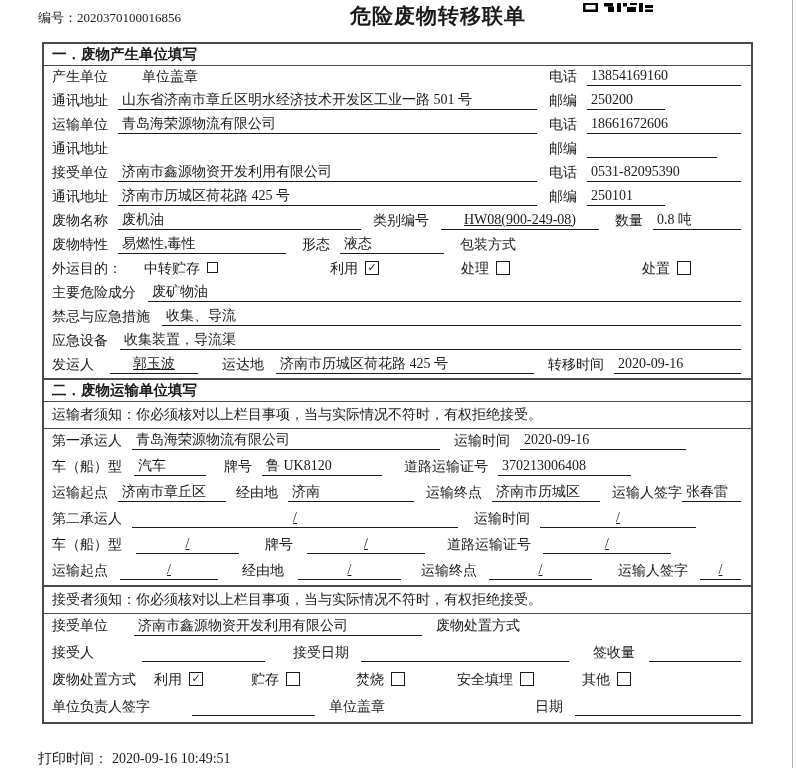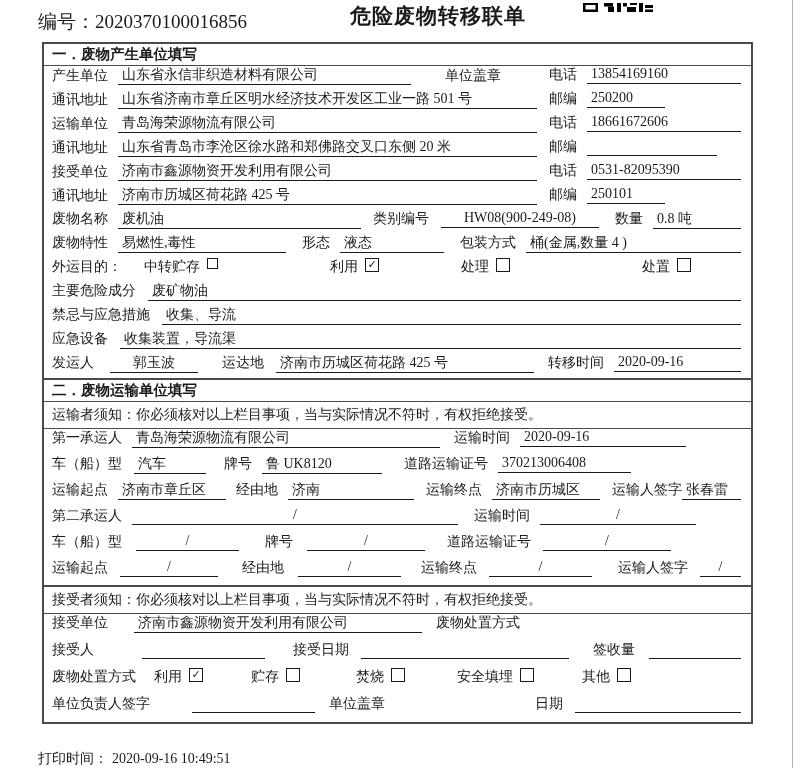--- a/index.html
+++ b/index.html
@@ -1,37 +1,37 @@
 <!DOCTYPE html>
 <html><head>
 <meta charset="utf-8">
 <style>
   html,body{margin:0;padding:0;}
   body{
     width:796px;height:768px;background:#ffffff;position:relative;overflow:hidden;
     font-family:"Liberation Serif","DejaVu Serif",serif;font-size:14px;color:#1a1a1a;
   }
   .hd{position:absolute;left:0;top:0;width:796px;height:40px;}
-  .serial{position:absolute;left:38px;top:9px;font-size:19px;white-space:nowrap;}
+  .serial{position:absolute;left:38px;top:9px;font-size:13px;white-space:nowrap;}
   .title{position:absolute;left:0;top:2px;width:100%;text-align:center;padding-left:80px;box-sizing:border-box;
     font-family:"Liberation Sans","DejaVu Sans",sans-serif;font-weight:900;font-size:21px;letter-spacing:1px;}
   .qr{position:absolute;left:583px;top:0;width:70px;height:9px;}
   .page-edge{position:absolute;right:3px;top:0;width:1px;height:768px;background:#b3b3b3;}
   .formbox{position:absolute;left:42px;top:42px;width:711px;border:2px solid #4a4a4a;box-sizing:border-box;background:#fff;}
   .sec-hd{height:21px;display:flex;align-items:center;padding:0 8px;border-bottom:1px solid #4a4a4a;
     font-family:Liberation Mono, monospace;font-weight:bold;font-size:14.5px;}
   .sec-div{border-top:2px solid #4a4a4a;}
   .notice{height:26px;display:flex;align-items:center;padding:0 8px;border-bottom:1px solid #4a4a4a;}
-  .row{display:flex;align-items:flex-start;padding:0 10px 3px 8px;box-sizing:border-box;}
+  .row{display:flex;align-items:center;padding:0 10px 3px 8px;box-sizing:border-box;}
   .r1{height:24px;}
   .r2{height:26px;}
   .r3{height:27px;}
   .lbl{flex:none;white-space:nowrap;}
   .val{border-bottom:1px solid #1a1a1a;white-space:nowrap;padding:0 4px;overflow:hidden;min-height:17px;}
-  .ctr{text-align:center;}
+  .ctr{text-align:center;text-decoration:underline;}
   .fl{flex:1;}
   .sp{flex:1;}
   .main{width:497px;flex:none;display:flex;align-items:flex-end;}
   .box{display:inline-block;width:12px;height:12px;border:1px solid #1a1a1a;box-sizing:content-box;
     font-family:"DejaVu Sans",sans-serif;font-size:11px;line-height:12px;text-align:center;
     margin-left:7px;margin-bottom:2px;flex:none;}
   .box.sm{width:9px;height:9px;font-size:8px;line-height:9px;margin-bottom:3px;}
   .footer{position:absolute;left:38px;top:750px;white-space:nowrap;}
   .footer span{margin-right:4px;}
 </style>
@@ -63,21 +63,20 @@
 </div>
 
 <div class="formbox">
 
   <div>
     <div class="sec-hd">一．废物产生单位填写</div>
 
     <div class="row r1">
       <div class="main">
         <span class="lbl">产生单位</span>
-        <span class="val" style="width:285px;margin-left:10px">山东省永信非织造材料有限公司</span>
         <span class="lbl" style="margin-left:34px">单位盖章</span>
       </div>
       <span class="lbl">电话</span>
       <span class="val fl" style="margin-left:10px">13854169160</span>
     </div>
 
     <div class="row r1">
       <div class="main">
         <span class="lbl">通讯地址</span>
         <span class="val" style="flex:1;margin-left:10px;margin-right:12px">山东省济南市章丘区明水经济技术开发区工业一路 501 号</span>
@@ -92,21 +91,20 @@
         <span class="lbl">运输单位</span>
         <span class="val" style="flex:1;margin-left:10px;margin-right:12px">青岛海荣源物流有限公司</span>
       </div>
       <span class="lbl">电话</span>
       <span class="val fl" style="margin-left:10px">18661672606</span>
     </div>
 
     <div class="row r1">
       <div class="main">
         <span class="lbl">通讯地址</span>
-        <span class="val" style="flex:1;margin-left:10px;margin-right:12px">山东省青岛市李沧区徐水路和郑佛路交叉口东侧 20 米</span>
       </div>
       <span class="lbl">邮编</span>
       <span class="val" style="width:122px;margin-left:10px"></span>
       <span class="sp"></span>
     </div>
 
     <div class="row r1">
       <div class="main">
         <span class="lbl">接受单位</span>
         <span class="val" style="flex:1;margin-left:10px;margin-right:12px">济南市鑫源物资开发利用有限公司</span>
@@ -133,21 +131,20 @@
       <span class="lbl" style="margin-left:16px">数量</span>
       <span class="val fl" style="margin-left:10px">0.8 吨</span>
     </div>
 
     <div class="row r1">
       <span class="lbl">废物特性</span>
       <span class="val" style="width:160px;margin-left:10px">易燃性,毒性</span>
       <span class="lbl" style="margin-left:16px">形态</span>
       <span class="val" style="width:96px;margin-left:10px">液态</span>
       <span class="lbl" style="margin-left:16px">包装方式</span>
-      <span class="val fl" style="margin-left:10px">桶(金属,数量 4 )</span>
     </div>
 
     <div class="row r1">
       <span class="lbl">外运目的：</span>
       <span class="lbl" style="margin-left:22px">中转贮存</span>
       <span class="box sm"></span>
       <span class="lbl" style="margin-left:112px">利用</span>
       <span class="box">✓</span>
       <span class="lbl" style="margin-left:82px">处理</span>
       <span class="box"></span>

